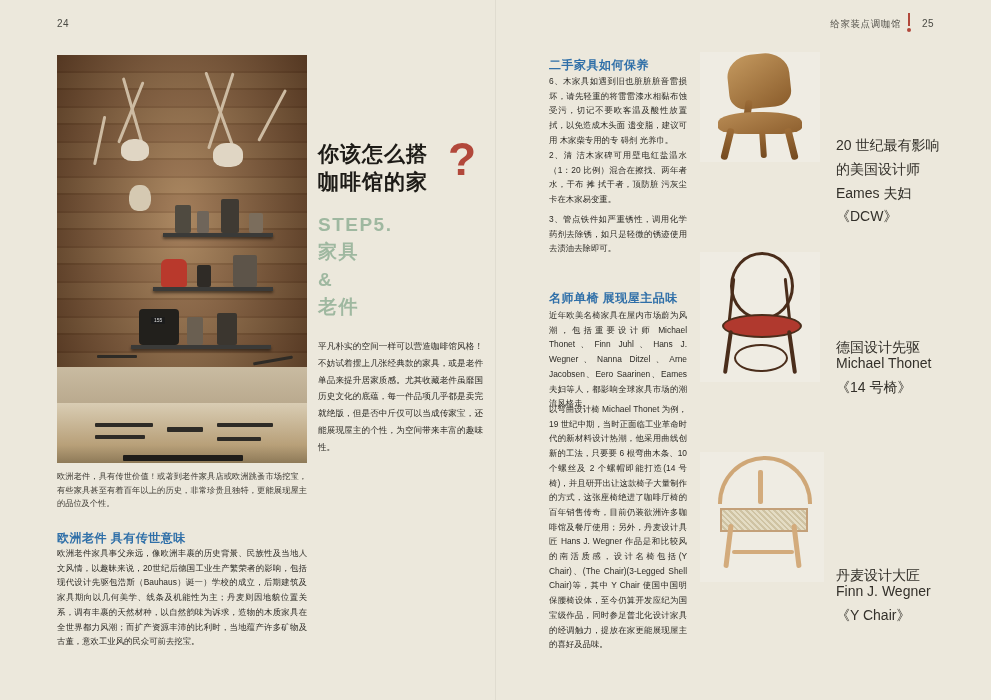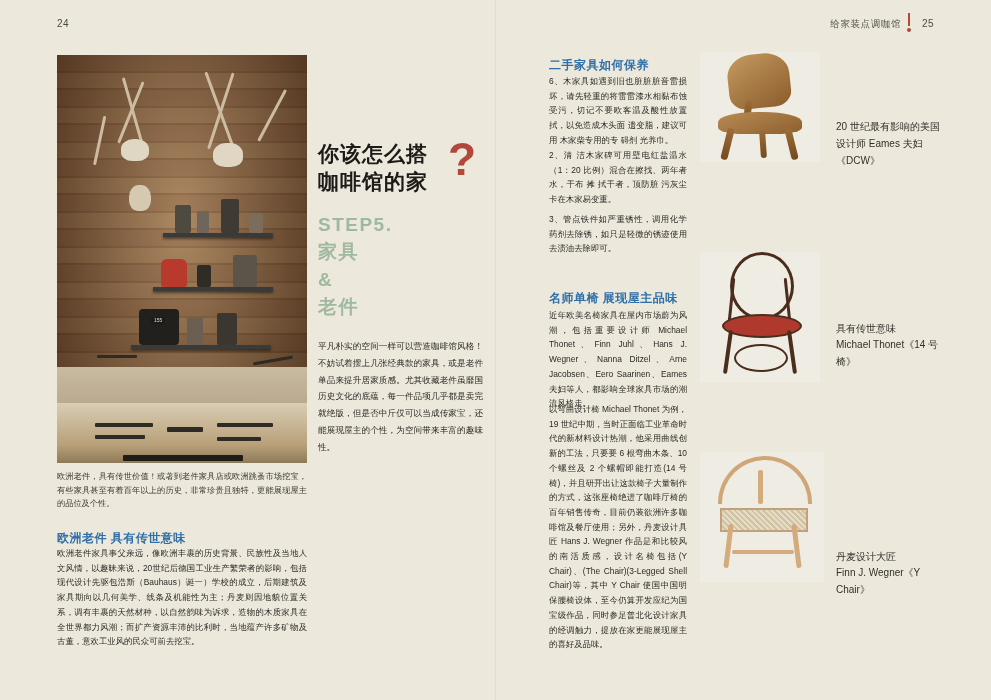--- a/index.html
+++ b/index.html
@@ -289,23 +289,24 @@
     background: repeating-linear-gradient(45deg, #e4dcc4 0 2px, #cfc3a3 2px 4px);
     border: 2px solid #c3a079;
   }
   .y-leg {
     position: absolute;
     background: #d3ab7c;
     border-radius: 2px;
   }
   .cap-right {
     position: absolute;
-    font-size: 10px;
+    font-size: 14px;
     line-height: 1.7;
     color: #33302a;
+    margin-top: 16px;
   }
 </style>
 </head>
 <body>
 
 <div class="page">
 
   <div class="folio-left">24</div>
   <div class="header-title">给家装点调咖馆</div>
   <div class="header-mark">
@@ -402,21 +403,21 @@
 
   <div class="prod" style="left:700px; top:252px; width:120px; height:130px;">
     <div class="th-ring" style="left:30px; top:0px; width:58px; height:62px;"></div>
     <div class="th-leg" style="left:30px; top:26px; width:3px; height:44px; transform:rotate(6deg);"></div>
     <div class="th-leg" style="left:86px; top:26px; width:3px; height:44px; transform:rotate(-6deg);"></div>
     <div class="th-seat" style="left:22px; top:62px; width:76px; height:20px;"></div>
     <div class="th-leg" style="left:26px; top:78px; width:4px; height:44px; transform:rotate(8deg);"></div>
     <div class="th-leg" style="left:90px; top:78px; width:4px; height:44px; transform:rotate(-8deg);"></div>
     <div class="th-ring" style="left:34px; top:92px; width:50px; height:24px; border-width:2px;"></div>
   </div>
-  <div class="cap-right" style="left:836px; top:320px; width:112px;">具有传世意味</div>
+  <div class="cap-right" style="left:836px; top:320px; width:112px;">德国设计先驱</div>
   <div class="cap-right" style="left:836px; top:336px; width:112px;">Michael Thonet《14 号椅》</div>
 
   <div class="prod" style="left:700px; top:452px; width:124px; height:130px;">
     <div class="y-back" style="left:18px; top:4px; width:86px; height:44px;"></div>
     <div class="y-leg" style="left:58px; top:18px; width:5px; height:34px;"></div>
     <div class="y-seat" style="left:20px; top:56px; width:84px; height:20px;"></div>
     <div class="y-leg" style="left:26px; top:72px; width:5px; height:44px; transform:rotate(7deg);"></div>
     <div class="y-leg" style="left:94px; top:72px; width:5px; height:44px; transform:rotate(-7deg);"></div>
     <div class="y-leg" style="left:32px; top:98px; width:62px; height:4px;"></div>
   </div>

